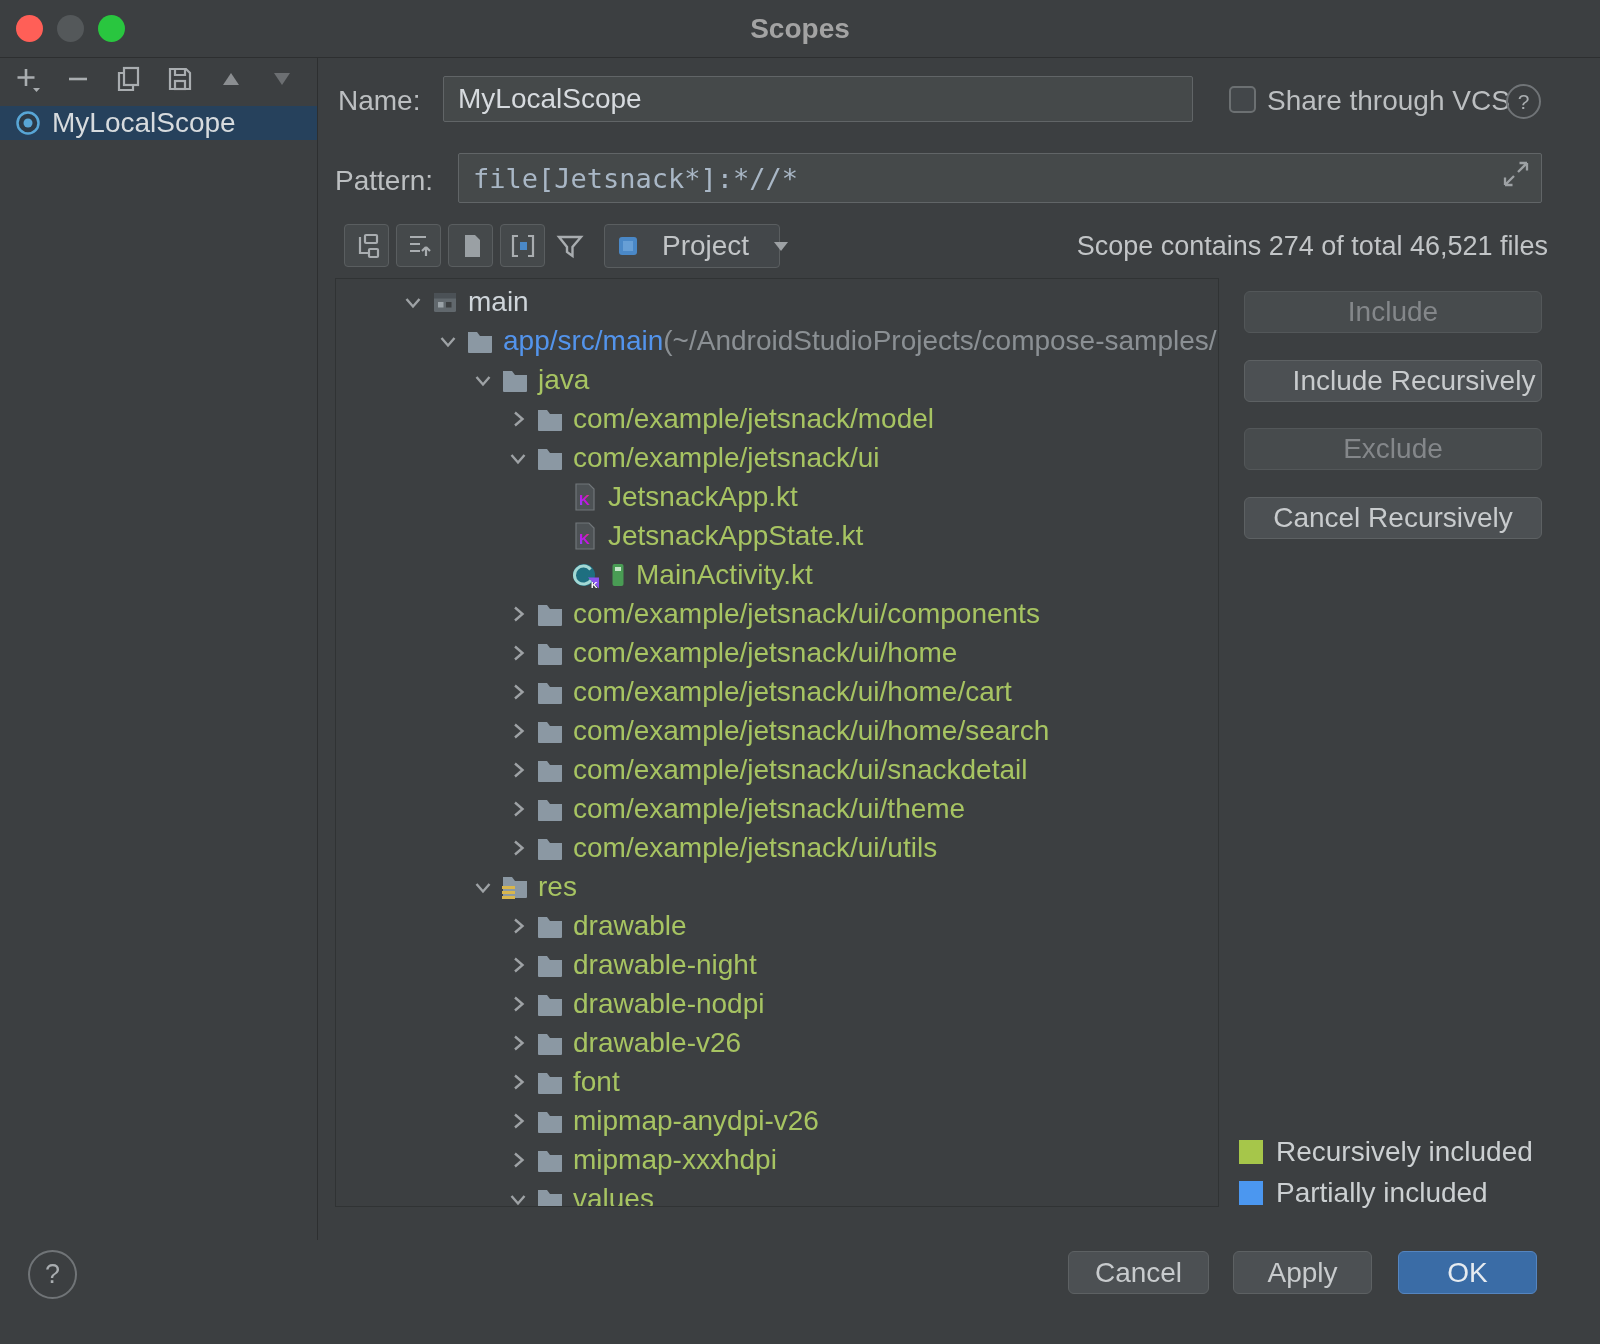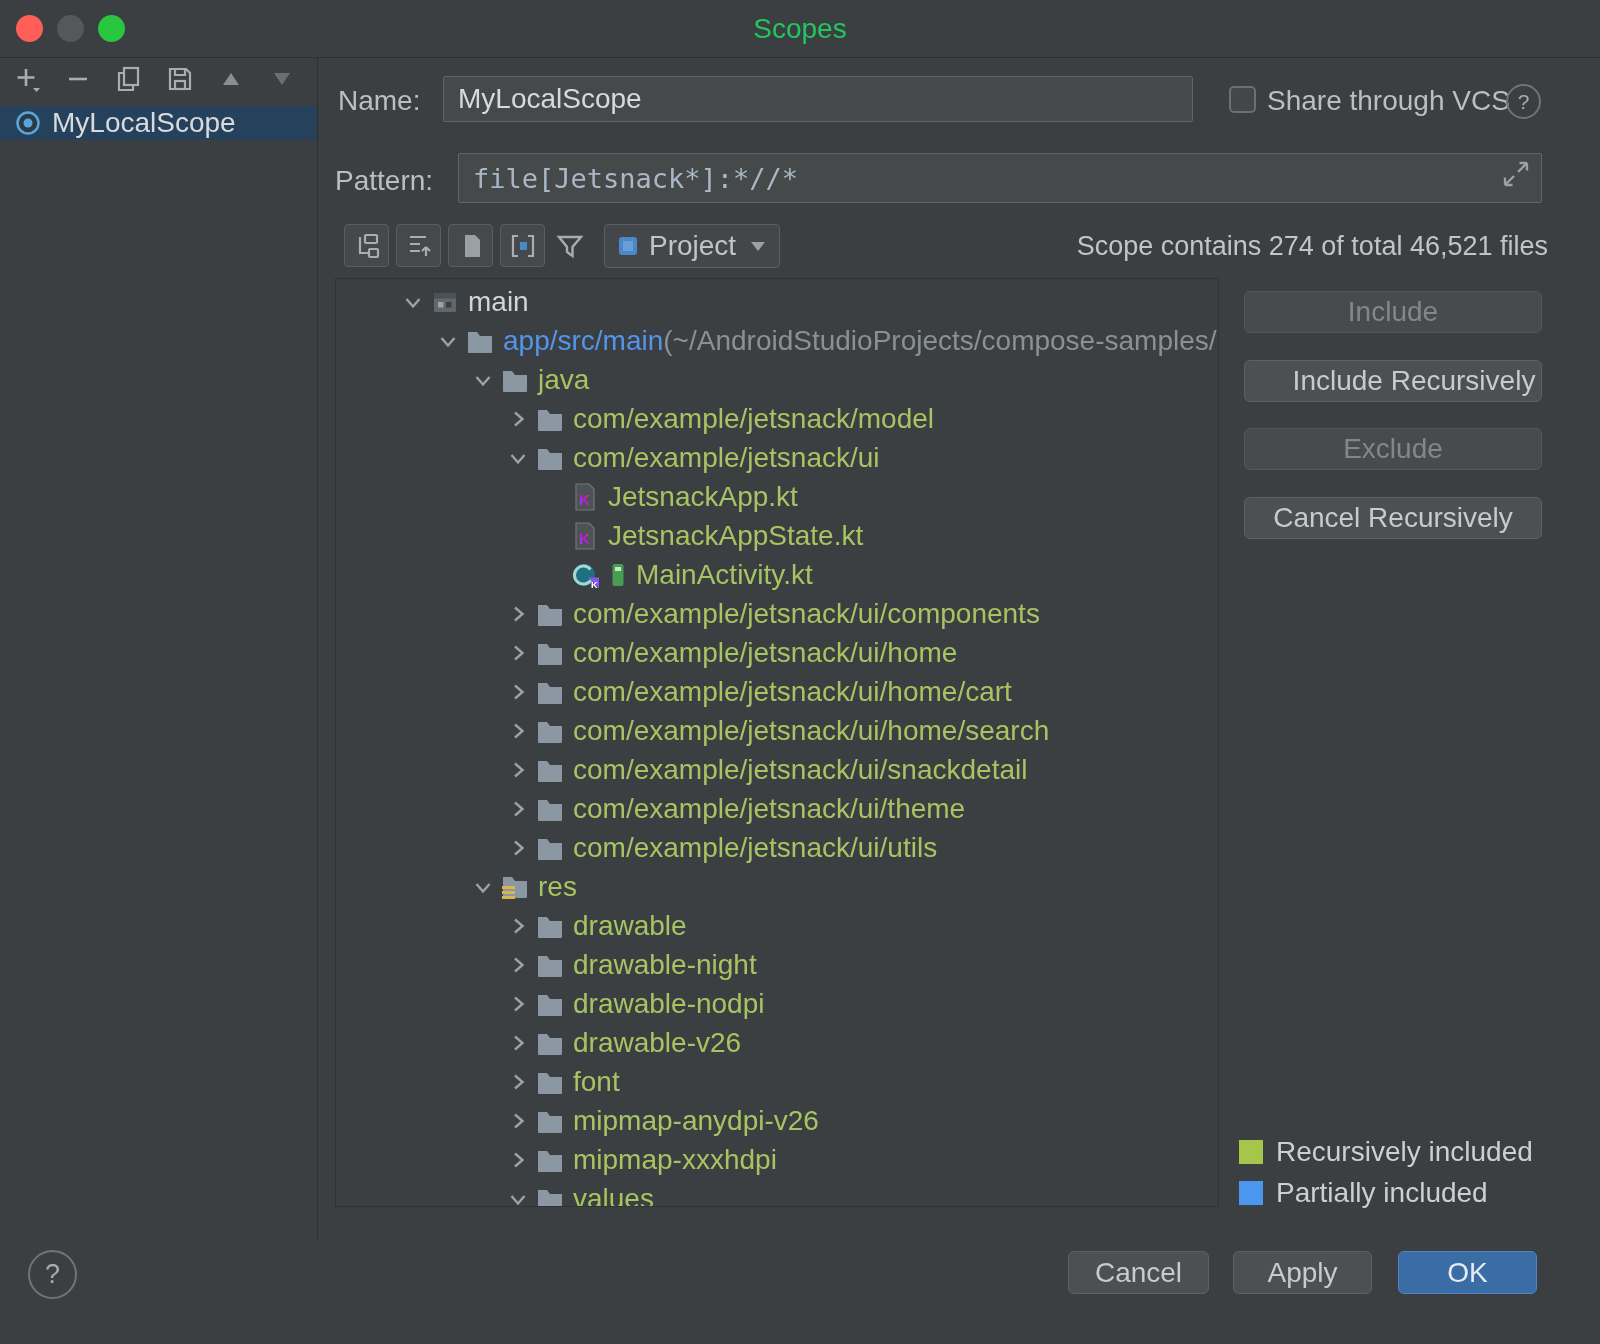--- a/index.html
+++ b/index.html
@@ -4,21 +4,21 @@
 <style>
   html,body{margin:0;padding:0;}
   body{
     width:1600px;height:1344px;position:relative;overflow:hidden;
     background:#3c3f41;color:#bbbdbf;
     font-family:"Liberation Sans","DejaVu Sans",sans-serif;
     -webkit-font-smoothing:antialiased;
   }
   
   #titlebar{position:absolute;top:0;left:0;right:0;height:57px;border-bottom:1px solid #2d2f30;}
-  #window-title{line-height:57px;text-align:center;font-size:28px;font-weight:normal;color:#22c55e;}
+  #window-title{line-height:57px;text-align:center;font-size:28px;font-weight:bold;color:#a3a3a3;}
   #traffic{position:absolute;top:15px;left:16px;display:flex;gap:14px;}
   .light{width:27px;height:27px;border-radius:50%;}
   #light-close{background:#ff5f57;}
   #light-min{background:#54585a;}
   #light-zoom{background:#29c63f;}
   
   #sidebar{position:absolute;top:58px;left:0;width:318px;height:1182px;border-right:1px solid #2d2f30;box-sizing:border-box;}
   #sidebar-toolbar{height:42px;display:flex;align-items:center;gap:21px;padding-left:12px;}
   .sb-ic{width:30px;height:30px;display:flex;align-items:center;justify-content:center;}
   #scope-item{margin-top:6px;height:34px;background:#26415c;display:flex;align-items:center;gap:9px;padding-left:13px;color:#d7dbde;font-size:28px;white-space:nowrap;}
@@ -36,21 +36,21 @@
   .help-circle{position:absolute;border:2.5px solid #707477;border-radius:50%;color:#a9adb0;
     display:flex;align-items:center;justify-content:center;}
   #share-help{left:1506px;top:84px;width:31px;height:31px;font-size:21px;}
   #footer-help{left:28px;top:1250px;width:45px;height:45px;font-size:27px;}
   
   .tool-btn{position:absolute;top:224px;width:45px;height:43px;background:#45494b;border:1px solid #5a5e60;
     border-radius:4px;display:flex;align-items:center;justify-content:center;box-sizing:border-box;}
   #vt-1{left:344px;} #vt-2{left:396px;} #vt-3{left:448px;} #vt-4{left:500px;}
   #vt-filter{position:absolute;left:551px;top:227px;width:38px;height:38px;display:flex;align-items:center;justify-content:center;}
   #project-btn{position:absolute;left:604px;top:224px;width:176px;height:44px;background:#43474a;
-    border:1px solid #5a5e60;border-radius:4px;box-sizing:border-box;display:flex;align-items:center;gap:10px;padding:0 12px;font-size:28px;color:#c2c5c7;}
+    border:1px solid #5a5e60;border-radius:4px;box-sizing:border-box;display:flex;align-items:center;gap:23px;padding:0 12px;font-size:28px;color:#c2c5c7;}
   #project-caret{margin-left:auto;display:flex;}
   #scope-summary{position:absolute;right:52px;top:231px;font-size:27px;color:#c2c5c7;white-space:nowrap;}
   
   #tree{position:absolute;left:335px;top:278px;width:884px;height:929px;border:1px solid #303334;
     box-sizing:border-box;background:#3c3f41;overflow:hidden;padding-top:3px;}
   .tree-row{height:39px;display:flex;align-items:center;font-size:28px;white-space:nowrap;}
   .chev{width:34px;height:30px;flex:none;display:flex;align-items:center;justify-content:center;}
   .t-icon{width:30px;height:30px;flex:none;margin-right:8px;display:flex;align-items:center;justify-content:center;}
   .c-green{color:#a7c462;} .c-blue{color:#5394ec;} .c-plain{color:#cfd5da;}
   .suffix{color:#8b9094;}

